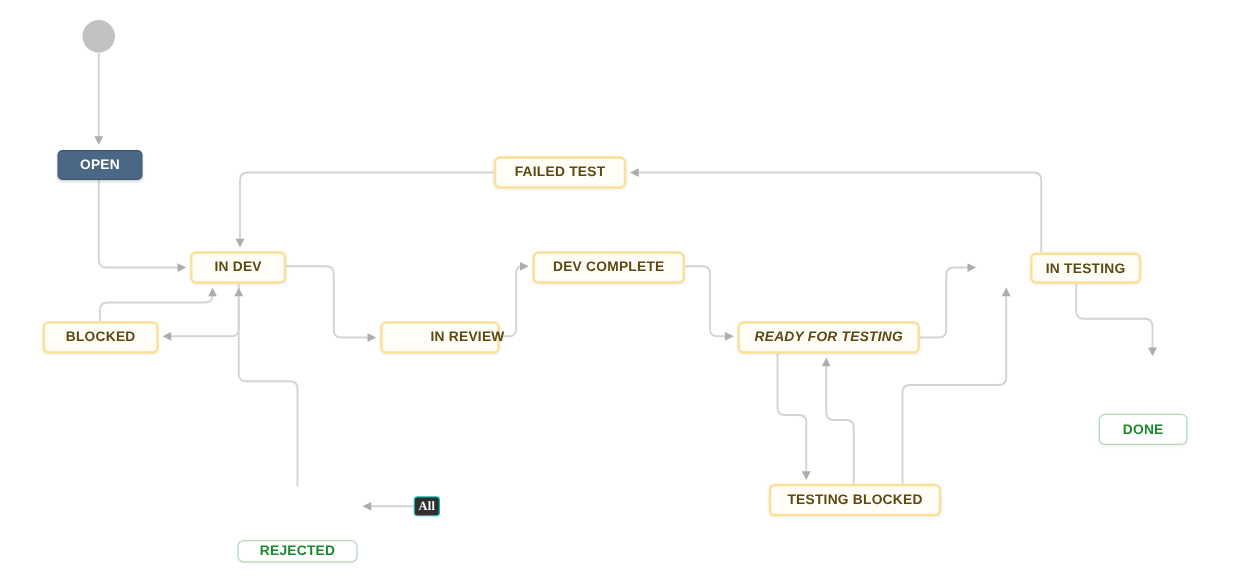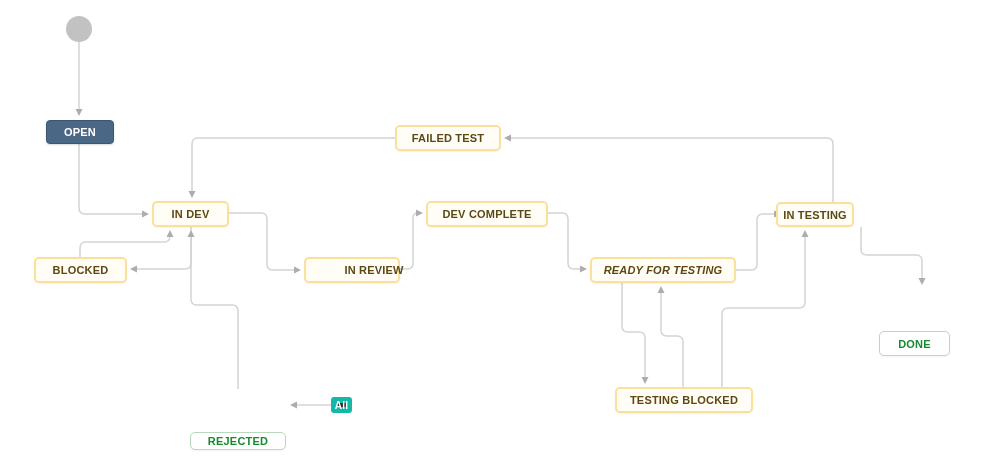--- a/index.html
+++ b/index.html
@@ -46,21 +46,22 @@
   .node.start-circle{
     background:var(--start-fill,#c2c2c2);
     border-radius:50%;
     border:none;
   }
   .node.badge{
     background:var(--badge-bg,#2f2f2f);
     color:var(--badge-text,#ffffff);
     font-size:10px;
     border-radius:3px;
-    border:6px solid #14b8a6;
+    border:1px solid #14b8a6;
+    font-family:Liberation Serif, serif;
   }
 </style>
 </head>
 <body>
 
 <div id="stage" style="--bg: #ffffff; --edge-line: #d4d4d4; --edge-arrow: #adadad; --start-fill: #c2c2c2; --blue-bg: #4a6785; --blue-bd: #3e5771; --blue-text: #ffffff; --yellow-bg: #fffdf6; --yellow-border: #fbe09a; --yellow-text: #5c4813; --green-bg: #ffffff; --green-border: #b7d9bd; --green-text: #19892f; --badge-bg: #2f2f2f; --badge-text: #ffffff;">
   <svg id="edge-layer" width="999" height="464" viewBox="0 0 999 464" xmlns="http://www.w3.org/2000/svg">
       <g>
         <path class="edge-path" d="M 79 42 L 79 111"></path>
         <polygon class="edge-arrow" points="79,116 75.5,109 82.5,109"></polygon>
@@ -133,21 +134,21 @@
       </div>
       <div class="node status-yellow" style="left: 395px; top: 125px; width: 106px; height: 26px;">
         <span>FAILED TEST</span>
       </div>
       <div class="node status-yellow" style="left: 152px; top: 201px; width: 77px; height: 26px;">
         <span>IN DEV</span>
       </div>
       <div class="node status-yellow" style="left: 426px; top: 201px; width: 122px; height: 26px;">
         <span>DEV COMPLETE</span>
       </div>
-      <div class="node status-yellow" style="left: 776px; top: 202px; width: 78px; height: 25px;">
+      <div class="node status-yellow" style="left: 824px; top: 202px; width: 89px; height: 25px;">
         <span>IN TESTING</span>
       </div>
       <div class="node status-yellow" style="left: 34px; top: 257px; width: 93px; height: 26px;">
         <span>BLOCKED</span>
       </div>
       <div class="node status-yellow" style="left: 304px; top: 257px; width: 96px; height: 26px; padding-left: 44px;">
         <span>IN REVIEW</span>
       </div>
       <div class="node status-yellow" style="left: 590px; top: 257px; width: 146px; height: 26px; font-style: italic;">
         <span>READY FOR TESTING</span>

